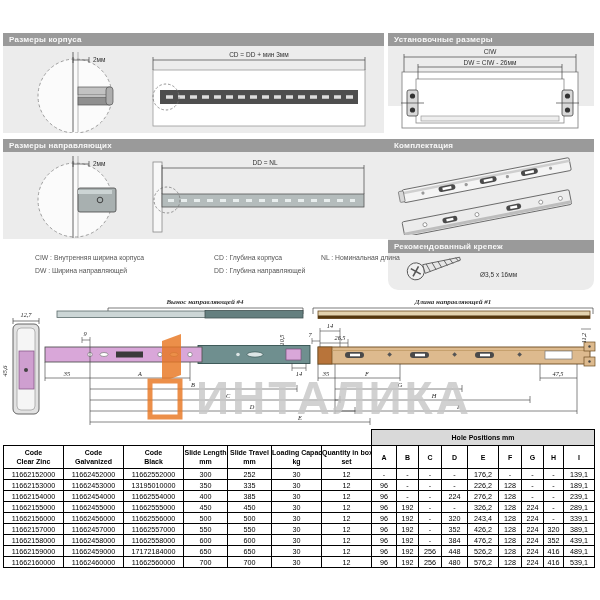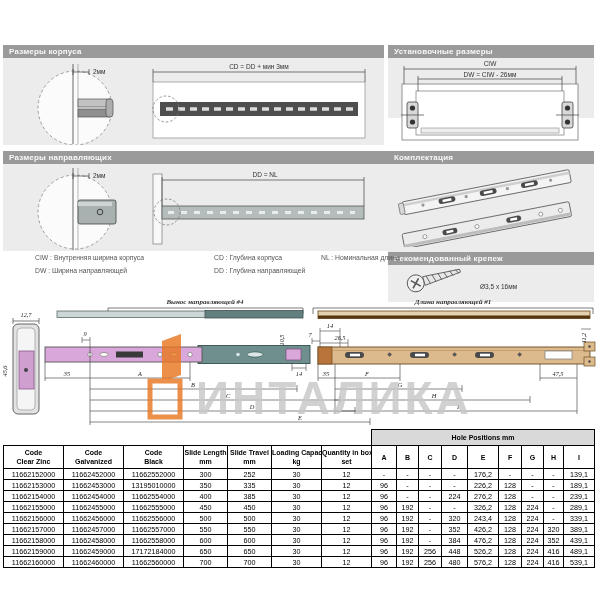--- a/index.html
+++ b/index.html
@@ -1,19 +1,19 @@
 <!DOCTYPE html>
 <html><head>
 <meta charset="utf-8">
 <style>
   * { margin:0; padding:0; box-sizing:border-box; }
   html,body { background:#fff; font-family:"Liberation Sans", sans-serif; }
   .page { position:relative; width:600px; height:600px; background:#fff; overflow:hidden; }
 
-  .panel { position:absolute; background:#ececec;margin-top:12px; }
+  .panel { position:absolute; background:#ececec; }
   .panel-header { height:13px; background:#9a9a9a; color:#f8f8f8; font-size:8px; font-weight:bold;
                   line-height:13px; padding-left:6px; letter-spacing:.2px; }
   .panel svg { display:block; }
 
   .legend { position:absolute; left:3px; top:245px; width:390px; height:44px; font-size:6.8px; color:#555; }
   .lg-col { position:absolute; top:6px; line-height:13px; white-space:nowrap; }
 
   .mid-svg { position:absolute; left:0; top:293px; }
   .dlbl { font:italic bold 7px "Liberation Serif", serif; fill:#333; text-anchor:middle; }
   .dim  { font:italic 6.3px "Liberation Serif", serif; fill:#222; text-anchor:middle; }
@@ -159,21 +159,21 @@
         <rect x="105" y="4" width="15" height="5.5" rx="2.7" fill="#4a4a4a"></rect>
           <rect x="109" y="5.5" width="7" height="2.5" fill="#fff"></rect>
         <circle cx="22" cy="7" r="2" fill="#fff" stroke="#666" stroke-width="0.6"></circle>
         <circle cx="75" cy="7" r="2" fill="#fff" stroke="#666" stroke-width="0.6"></circle>
         <circle cx="140" cy="7" r="2" fill="#fff" stroke="#666" stroke-width="0.6"></circle>
         <circle cx="160" cy="7" r="2" fill="#fff" stroke="#666" stroke-width="0.6"></circle>
       </g>
     </svg>
   </div>
 
-  <div class="panel" style="left:388px;top:240px;width:206px;height:50px;">
+  <div class="panel" style="left:388px;top:240px;width:206px;height:50px;border-radius:10px;">
     <div class="panel-header">Рекомендованный крепеж</div>
     <svg width="206" height="37">
       <g transform="translate(22,20) rotate(-16)">
         <ellipse cx="6" cy="0" rx="8.5" ry="8.5" fill="#f0f0f0" stroke="#555" stroke-width="0.9"></ellipse>
         <path d="M2,-4 L10,4 M10,-4 L2,4" stroke="#555" stroke-width="1.6"></path>
         <path d="M14.5,-4.5 L52,-1.5 L52,1.5 L14.5,4.5 Z" fill="#e6e6e6" stroke="#555" stroke-width="0.8"></path>
         <path d="M18,-4.2 L20,4.2 M24,-4 L26,4 M30,-3.6 L32,3.6 M36,-3.2 L38,3.2 M42,-2.8 L44,2.8 M48,-2.2 L50,2.2" stroke="#555" stroke-width="0.8"></path>
       </g>
       <text class="plbl" x="92" y="24">Ø3,5 х 16мм</text>
     </svg>

